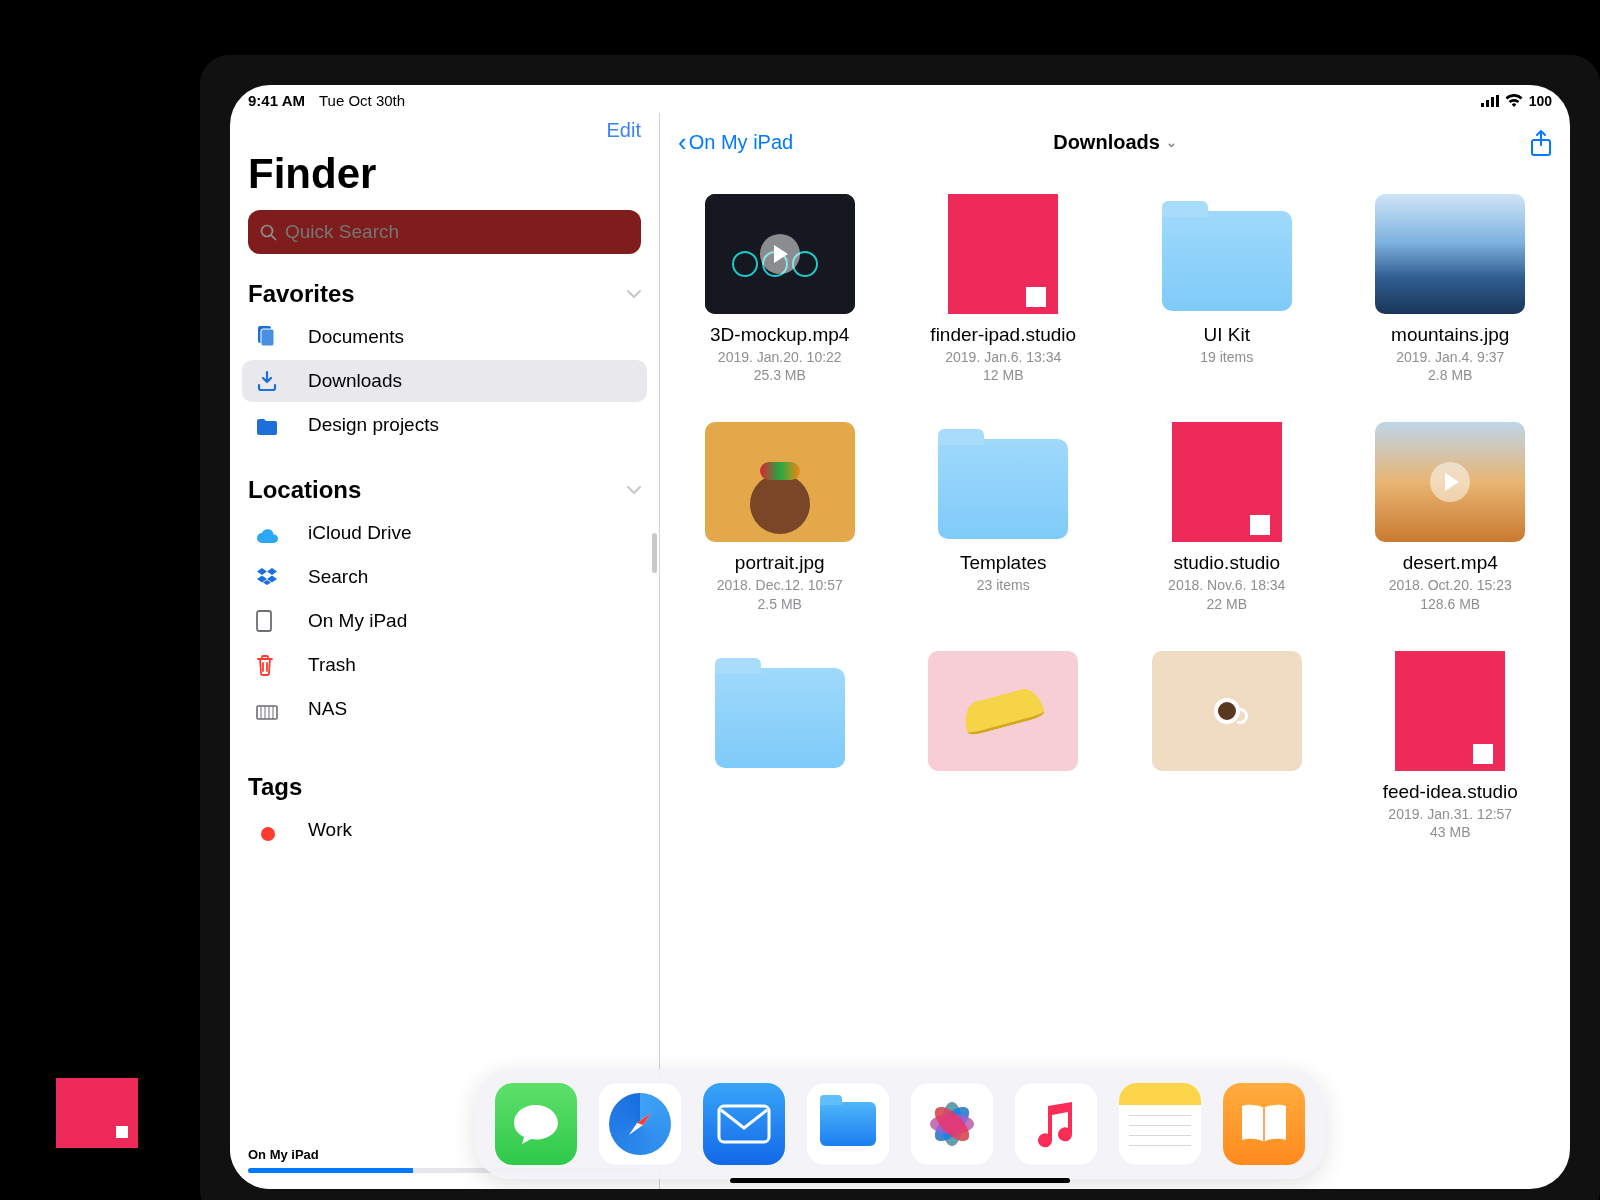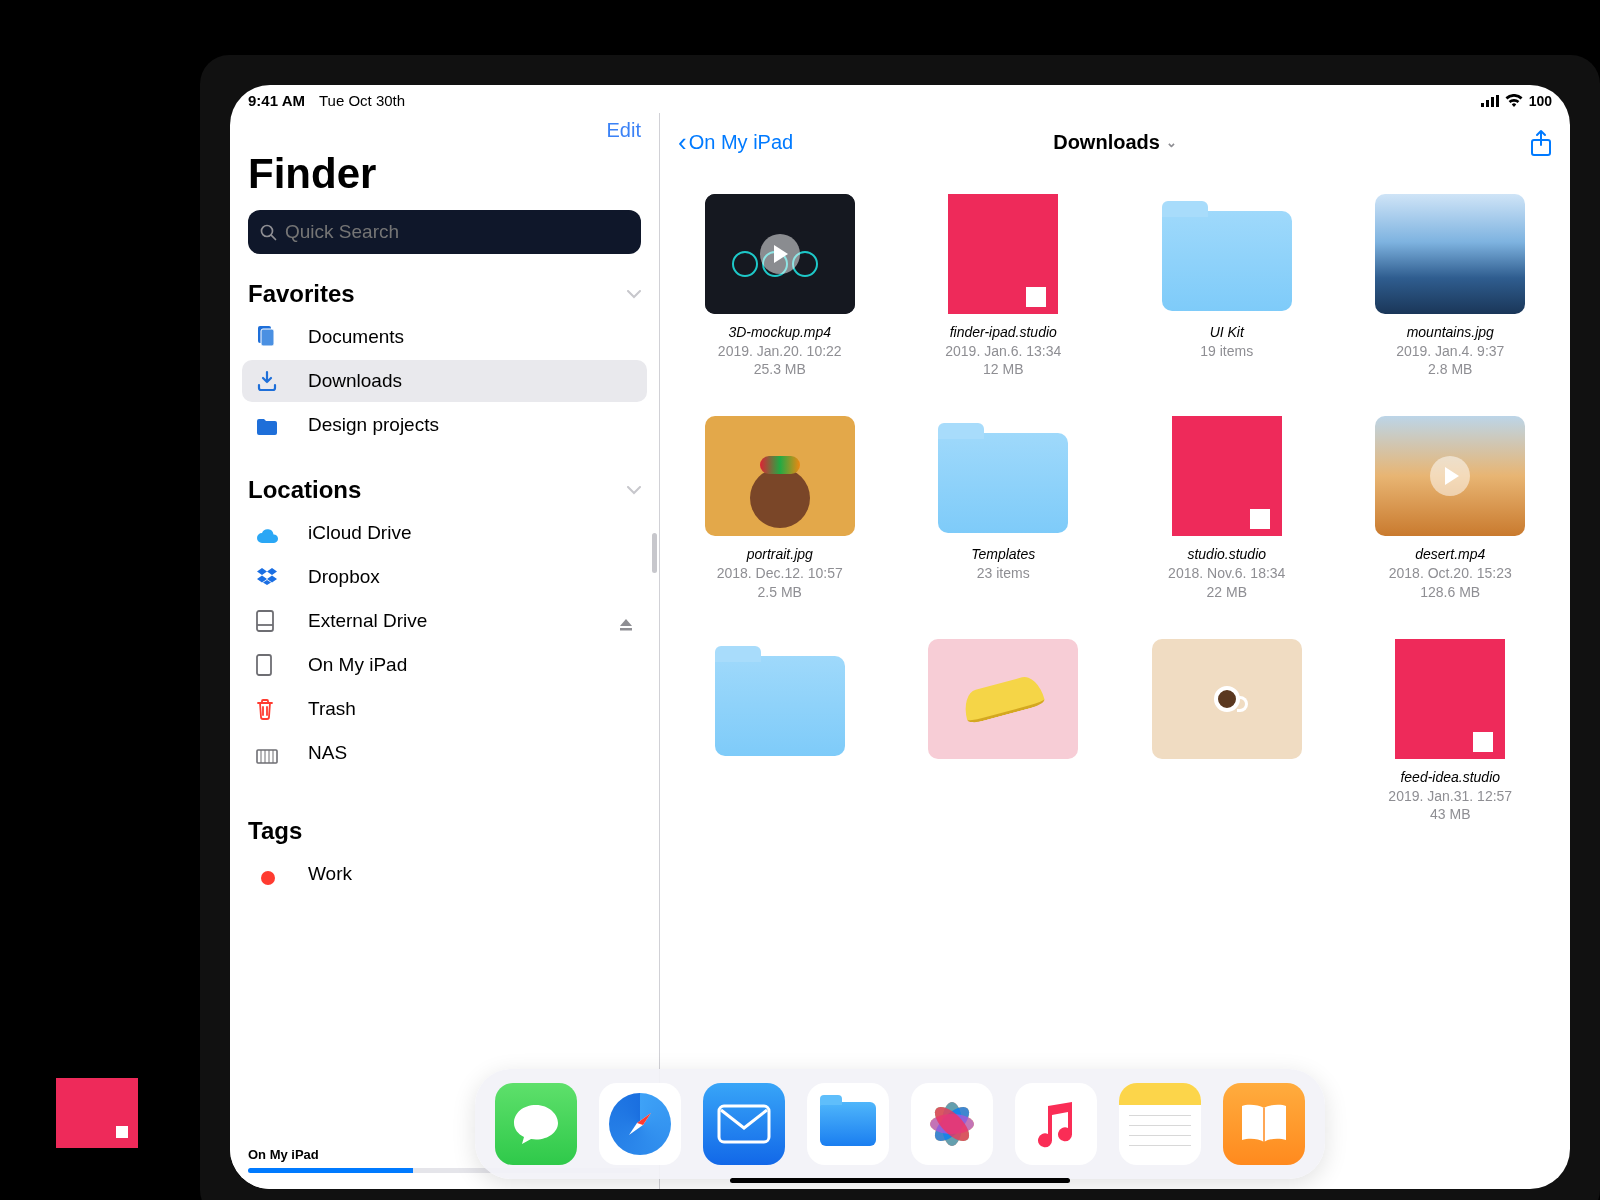--- a/index.html
+++ b/index.html
@@ -11,21 +11,21 @@
 .status-left { display: flex; gap: 14px; }
 .status-right { margin-left: auto; display: flex; align-items: center; gap: 6px; font-size: 14px; }
 .status-date { font-weight: 500; }
 
 .app { display: flex; flex: 1; min-height: 0; }
 
 .sidebar { width: 430px; border-right: 1px solid #d1d1d6; display: flex; flex-direction: column; padding: 4px 0 0; position: relative; }
 .sidebar-top { display: flex; justify-content: flex-end; padding: 2px 18px 8px 18px; }
 .edit-btn { color: #3b82f6; font-size: 20px; background: none; border: none; cursor: pointer; }
 .sidebar-title { font-size: 42px; font-weight: 700; padding: 0 18px 12px 18px; }
-.search-box { margin: 0 18px 20px 18px; background: #0f172a; border-radius: 12px; height: 44px; display: flex; align-items: center; padding: 0 12px; gap: 8px; }
+.search-box { margin: 0 18px 20px 18px; background: #7f1d1d; border-radius: 12px; height: 44px; display: flex; align-items: center; padding: 0 12px; gap: 8px; }
 .search-box input { border: none; background: transparent; font-size: 19px; color: #8e8e93; width: 100%; outline: none; }
 .search-icon { color: #8e8e93; font-size: 17px; }
 
 .sidebar-scroll { overflow-y: auto; flex: 1; padding-bottom: 80px; }
 .section-header { display: flex; align-items: center; padding: 6px 18px 6px 18px; }
 .section-title { font-size: 24px; font-weight: 700; }
 .section-chevron { margin-left: auto; color: #c7c7cc; }
 
 .nav-item { display: flex; align-items: flex-end; gap: 28px; padding: 10px 14px; margin: 2px 12px; border-radius: 10px; cursor: pointer; font-size: 19px; color: #000; }
 .nav-item.active { background: #e9e9ed; }
@@ -43,21 +43,21 @@
 .content-header { display: flex; align-items: center; padding: 14px 18px 8px 18px; }
 .back-btn { color: #007aff; font-size: 20px; display: flex; align-items: center; gap: 2px; cursor: pointer; }
 .back-chevron { font-size: 26px; font-weight: 400; }
 .header-title { position: absolute; left: 50%; transform: translateX(-50%); font-size: 20px; font-weight: 700; display: flex; align-items: center; gap: 6px; }
 .header-title .chev { color: #8e8e93; font-size: 13px; }
 .share-btn { margin-left: auto; color: #007aff; cursor: pointer; }
 
 .grid { padding: 28px 20px; display: grid; grid-template-columns: repeat(4, 1fr); gap: 38px 24px; overflow-y: auto; }
 .file-item { display: flex; flex-direction: column; align-items: center; text-align: center; cursor: pointer; }
 .thumb { width: 150px; height: 120px; border-radius: 10px; margin-bottom: 10px; position: relative; overflow: hidden; display: flex; align-items: center; justify-content: center; }
-.file-name { font-size: 14px; color: #000; margin-bottom: 2px; font-style: italic; }
+.file-name { font-size: 19px; color: #000; margin-bottom: 2px; }
 .file-meta { font-size: 14px; color: #8e8e93; line-height: 1.3; }
 
 .folder-shape { width: 130px; height: 100px; background: linear-gradient(180deg, #9fd9fb 0%, #7ecbf9 100%); border-radius: 6px 10px 10px 10px; position: relative; margin-top: 14px; }
 .folder-shape::before { content: ''; position: absolute; top: -10px; left: 0; width: 46px; height: 16px; background: #a8dcfb; border-radius: 6px 6px 0 0; }
 
 .studio-file { width: 110px; height: 130px; background: #ee2a5a; border-radius: 6px; position: relative; }
 .studio-file::after { content: ''; position: absolute; bottom: 12px; right: 12px; width: 20px; height: 20px; background: #fff; }
 
 .video-thumb { background: #151820; position: relative; }
 .play-badge { position: absolute; top: 50%; left: 50%; transform: translate(-50%, -50%); width: 40px; height: 40px; border-radius: 50%; background: rgba(255,255,255,.5); display: flex; align-items: center; justify-content: center; }
@@ -205,36 +205,21 @@
                 </svg>
             </span>
             <span>iCloud Drive</span>
           </div>
           <div class="nav-item">
             <span class="nav-icon ic-dropbox">
               <svg width="22" height="20" viewBox="0 0 22 20">
                   <path d="M6 0 L11 3.5 L6 7 L1 3.5 Z M16 0 L21 3.5 L16 7 L11 3.5 Z M6 7.5 L11 11 L6 14.5 L1 11 Z M16 7.5 L21 11 L16 14.5 L11 11 Z M11 12 L15 14.5 L11 17 L7 14.5 Z" fill="#1b6fe3"></path>
                 </svg>
             </span>
-            <span>Dropbox</span>
-          </div>
-          <div class="nav-item">
-            <span class="nav-icon ic-drive">
-              <svg width="18" height="22" viewBox="0 0 18 22">
-                  <rect x="1" y="1" width="16" height="20" rx="2" stroke="#6e6e73" stroke-width="1.8" fill="none"></rect>
-                  <line x1="1" y1="15" x2="17" y2="15" stroke="#6e6e73" stroke-width="1.8"></line>
-                </svg>
-            </span>
-            <span>External Drive</span>
-            <span class="nav-trailing">
-              <svg width="14" height="14" viewBox="0 0 14 14">
-                  <path d="M7 1 L13 8 H1 Z" fill="#8e8e93"></path>
-                  <rect x="1" y="10" width="12" height="2.5" fill="#8e8e93"></rect>
-                </svg>
-            </span>
+            <span>Search</span>
           </div>
           <div class="nav-item">
             <span class="nav-icon ic-ipad">
               <svg width="16" height="22" viewBox="0 0 16 22">
                   <rect x="1" y="1" width="14" height="20" rx="2" stroke="#6e6e73" stroke-width="1.8" fill="none"></rect>
                 </svg>
             </span>
             <span>On My iPad</span>
           </div>
           <div class="nav-item">

